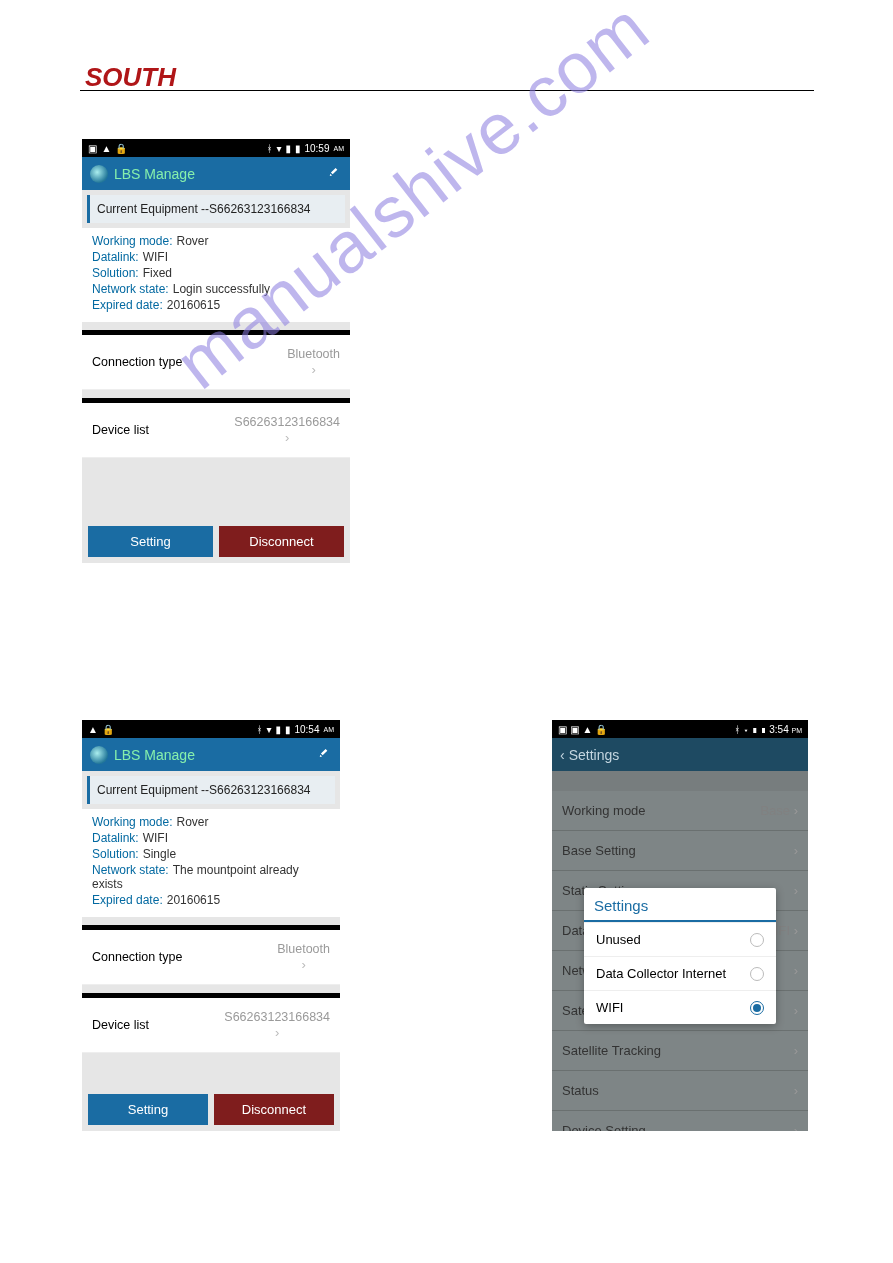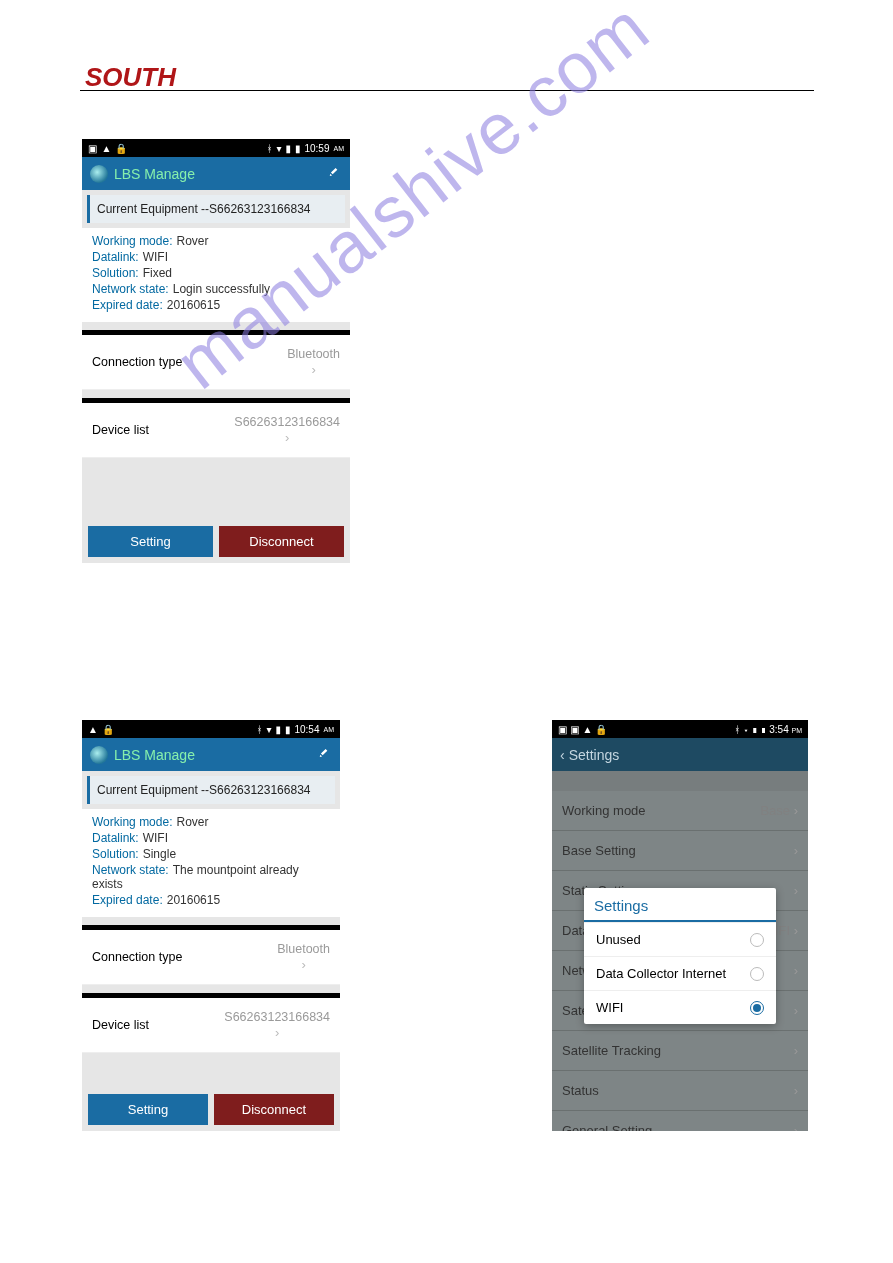--- a/index.html
+++ b/index.html
@@ -355,21 +355,21 @@
   </div>
   <div class="p3row">
     <span>Satellite Tracking</span>
     <span class="chev">›</span>
   </div>
   <div class="p3row">
     <span>Status</span>
     <span class="chev">›</span>
   </div>
   <div class="p3row">
-    <span>General Setting</span>
+    <span>Device Setting</span>
     <span class="chev">›</span>
   </div>
 
   <div class="dialog">
     <div class="dlgTitle">Settings</div>
     <div class="dlgRow">
       <span>Unused</span>
       <span class="radio"></span>
     </div>
     <div class="dlgRow">

